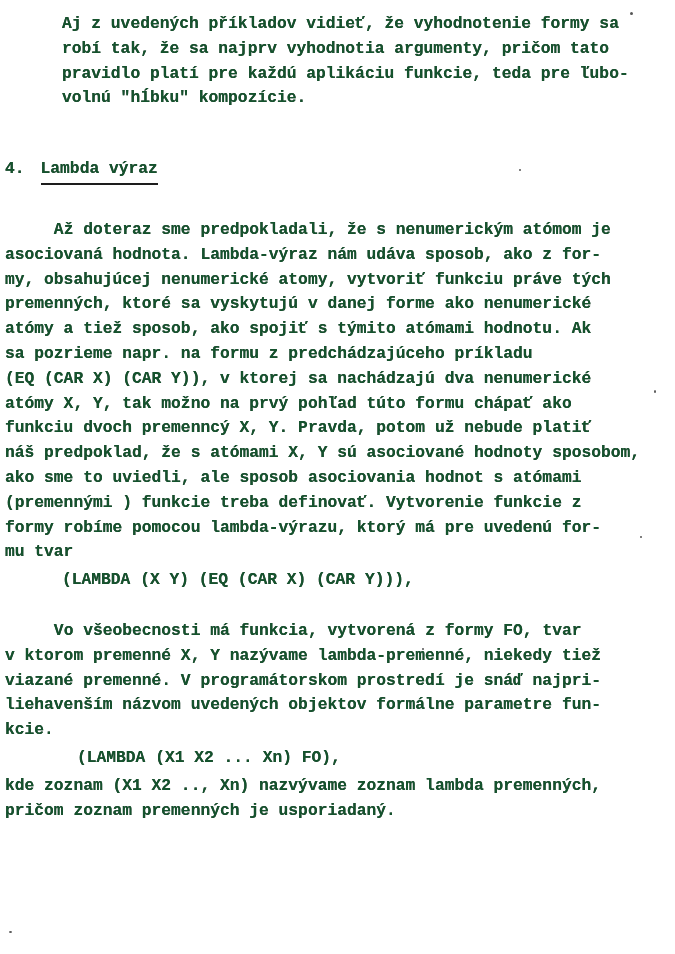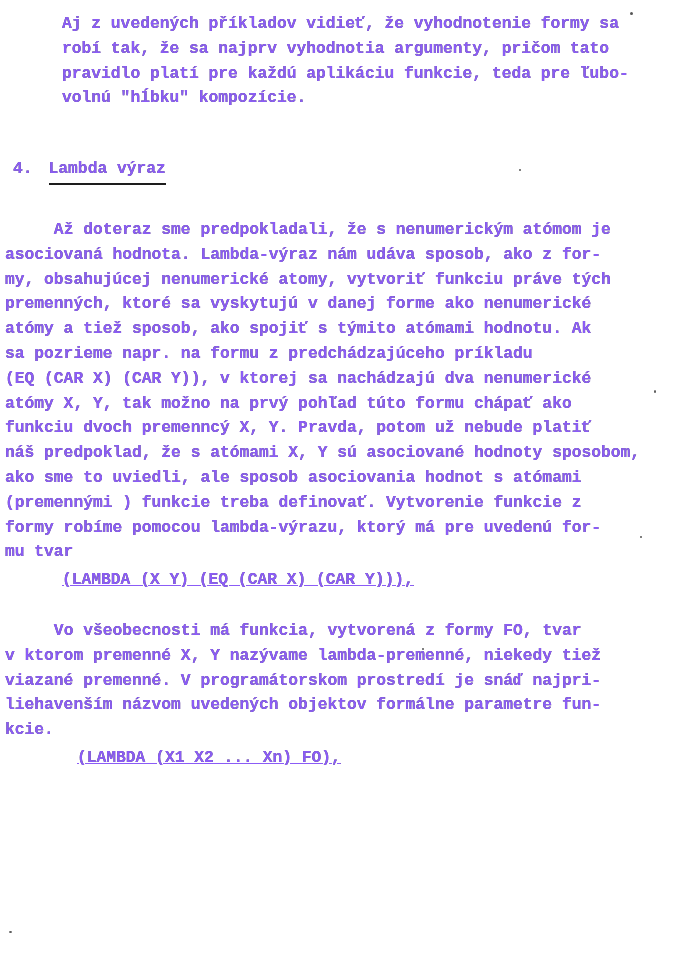--- a/index.html
+++ b/index.html
@@ -13,48 +13,46 @@
     height: 954px;
     margin: 0 auto;
     background: #ffffff;
     overflow: hidden;
     box-sizing: border-box;
     padding: 12px 8px 0 5px;
     font-family: "Liberation Mono", "DejaVu Sans Mono", monospace;
     font-size: 16.3px;
     line-height: 24.8px;
     font-weight: 700;
-    color: #8b5cf6;
+    color: #14532d;
     text-shadow: 0 0 0.6px rgba(25,25,25,0.8);
   }
   .para {
     white-space: pre-wrap;
     margin: 0;
   }
   .para-intro {
     margin-left: 57px;
     margin-right: 30px;
   }
   .heading {
     margin-top: 46px;
     margin-bottom: 33px;
-    margin-left: 8px;
   }
   .heading .h-num {
     margin-right: 16px;
   }
   .heading .h-title {
     display: inline-block;
     border-bottom: 2.5px solid #1d1d1d;
     padding-bottom: 1px;
   }
   .formula {
     white-space: pre;
     margin: 3px 0;
-    text-decoration: underline;
   }
   .formula.f1 { padding-left: 57px; }
   .formula.f2 { padding-left: 72px; }
   .para-gap { margin-top: 26px; }
   .para-gap-lg { margin-top: 30px; }
   .speckle {
     position: absolute;
     background: rgba(30,30,30,0.75);
     border-radius: 50%;
   }
@@ -98,20 +96,22 @@
 
   <div class="para para-gap">     Vo všeobecnosti má funkcia, vytvorená z formy FO, tvar</div>
 
   <div class="para">v ktorom premenné X, Y nazývame lambda-premenné, niekedy tiež
 viazané premenné. V programátorskom prostredí je snáď najpri-
 liehavenším názvom uvedených objektov formálne parametre fun-
 kcie.</div>
 
   <div class="formula f2">(LAMBDA (X1 X2 ... Xn) FO),</div>
 
+  <div class="para">kde zoznam (X1 X2 .., Xn) nazvývame zoznam lambda premenných,
+pričom zoznam premenných je usporiadaný.</div>
 
 
   <div class="speckle sp1"></div>
   <div class="speckle sp2"></div>
   <div class="speckle sp3"></div>
   <div class="speckle sp4"></div>
   <div class="speckle sp5"></div>
   <div class="speckle sp6"></div>
 </div>
 

